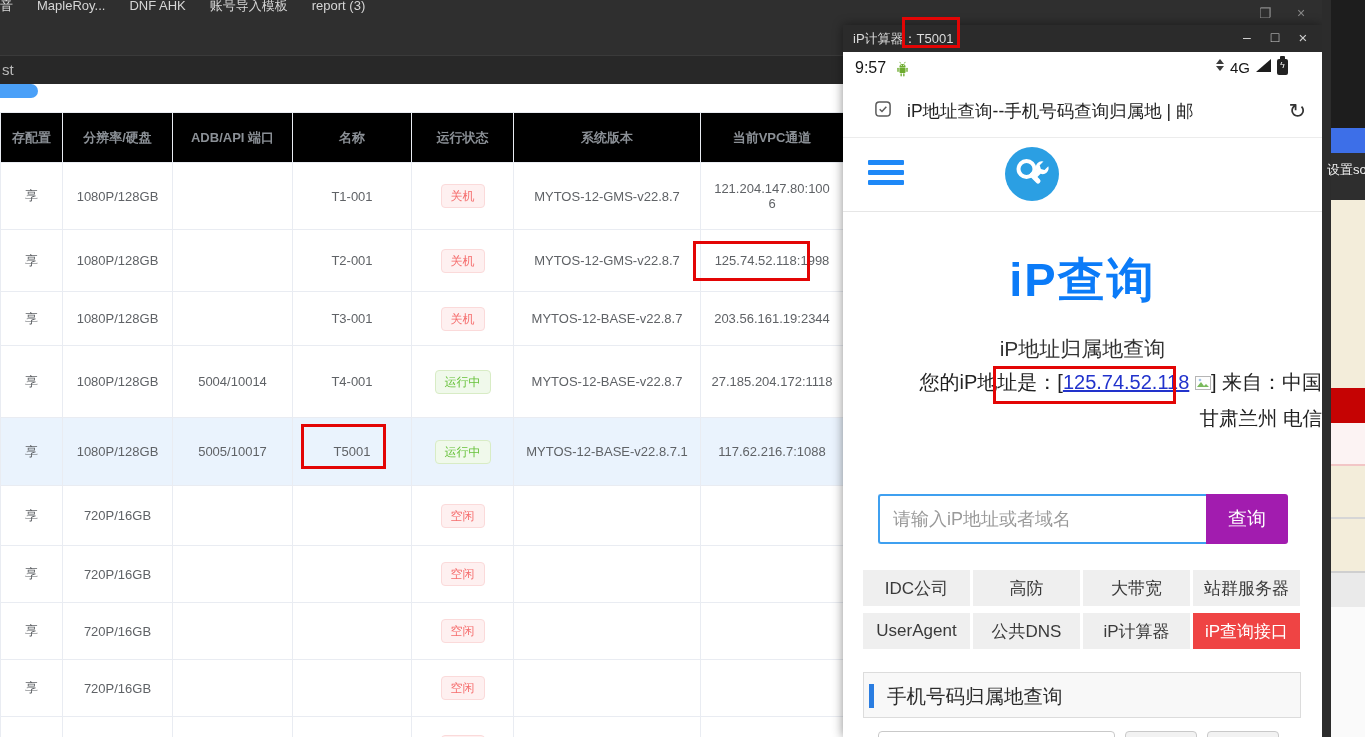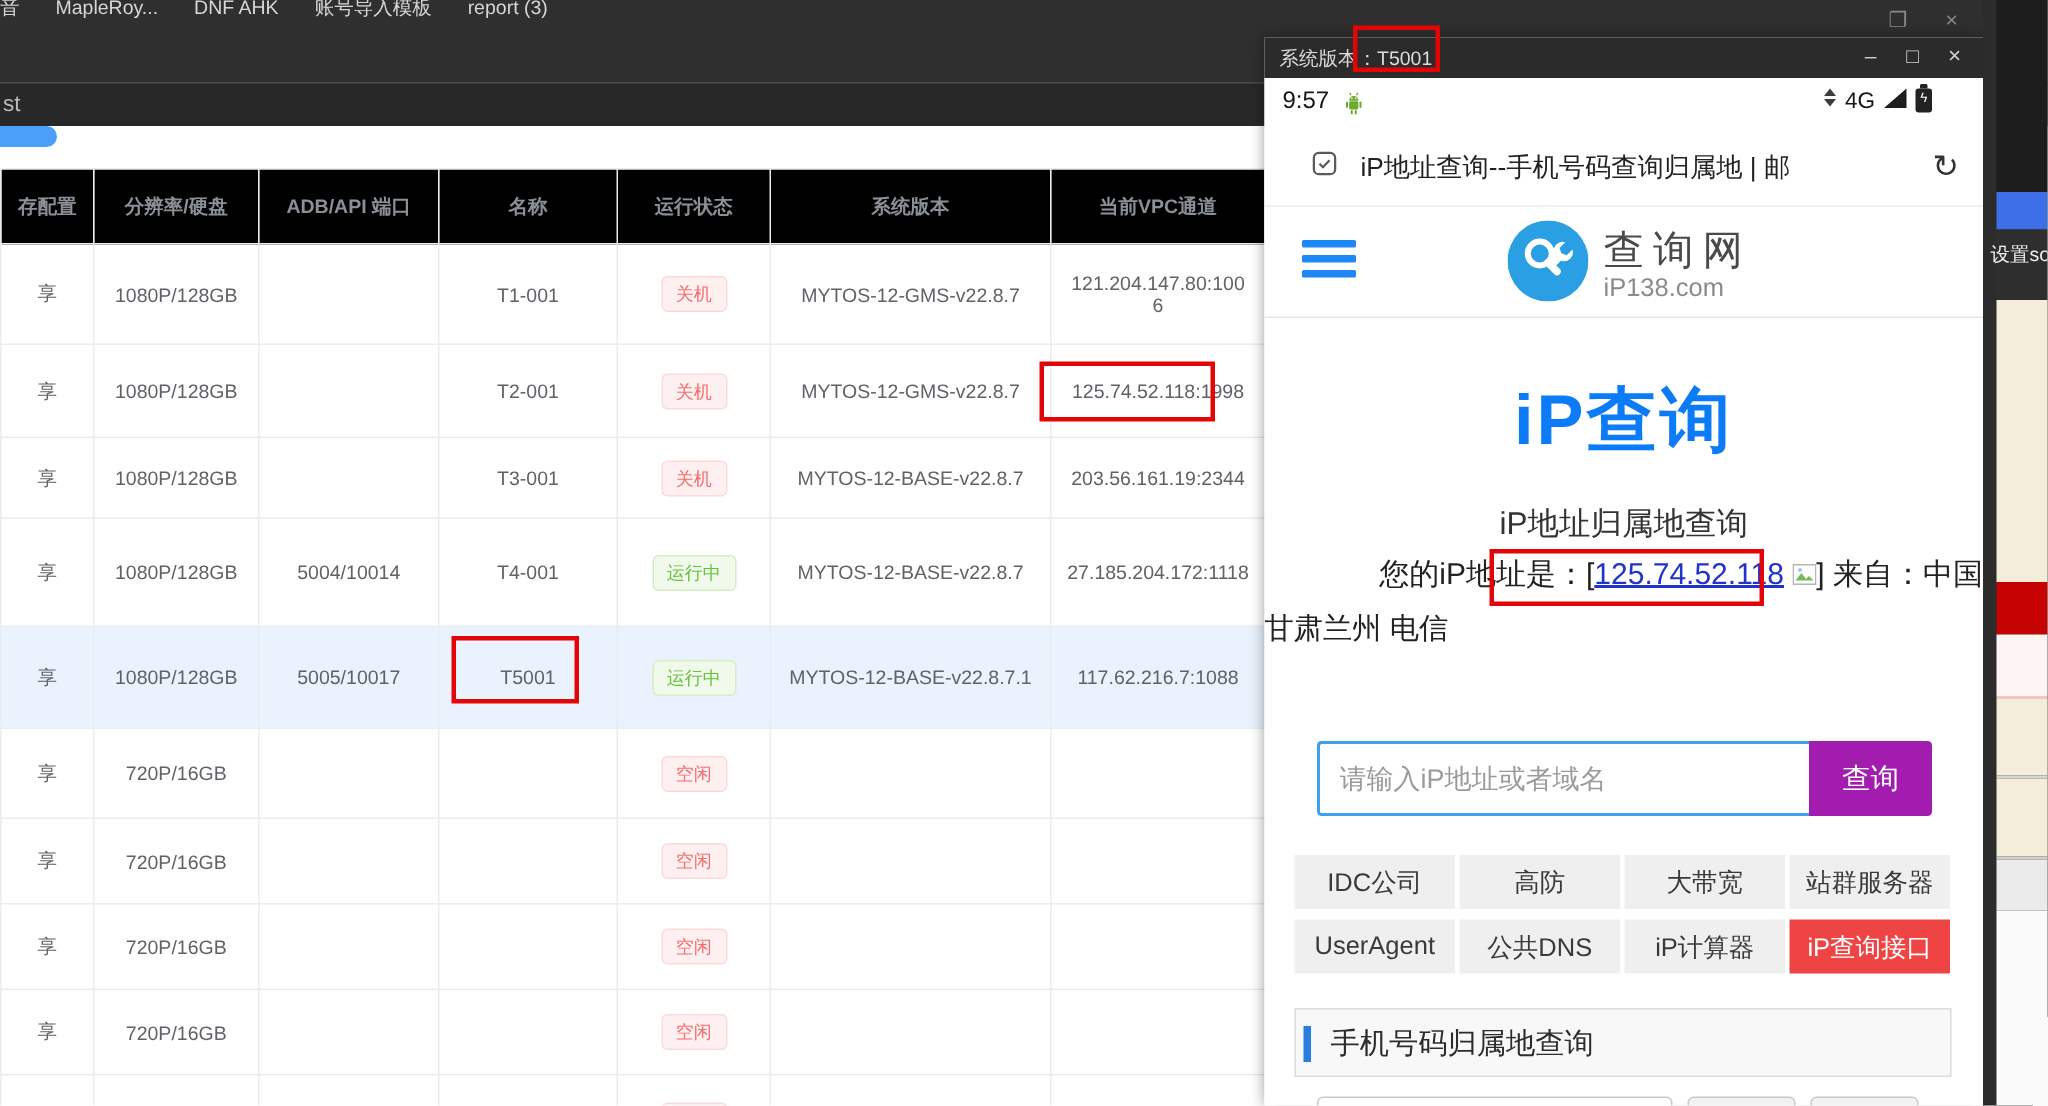--- a/index.html
+++ b/index.html
@@ -82,21 +82,21 @@
   .sitename .nm { font-size:27px; color:#4a4a4a; letter-spacing:6px; line-height:30px; }
   .sitename .dm { font-size:17px; color:#8a8a8a; line-height:20px; }
 
   
   .hero { position:absolute; left:0; top:197px; width:100%; text-align:center;
           font-size:47px; font-weight:bold; color:#0b7bf8; letter-spacing:2px; }
   .subttl { position:absolute; left:0; top:283px; width:100%; text-align:center; font-size:21px; color:#333; }
   .ipline { position:absolute; left:0; top:317px; width:100%; text-align:right; font-size:20px; color:#222; }
   .ipline a { color:#2233cc; text-decoration:underline; }
   .imgico { display:inline-block; vertical-align:-1px; }
-  .iploc { position:absolute; left:0; top:353px; width:100%; text-align:left; font-size:19.5px; color:#222; }
+  .iploc { position:absolute; left:0; top:353px; width:100%; text-align:right; font-size:19.5px; color:#222; }
 
   .searchrow { position:absolute; left:35px; top:442px; width:410px; height:50px; display:flex;justify-content:space-between; }
   .searchrow input { width:328px; height:50px; border:2px solid #3fa0f0; border-right:none; border-radius:3px 0 0 3px;
                      padding-left:13px; font-size:18px; color:#333; outline:none;
                      font-family:"Liberation Sans","DejaVu Sans",sans-serif; }
   .searchrow input::placeholder { color:#9a9a9a; }
   .searchbtn { width:82px; height:50px; background:#a21caf; color:#fff; font-size:19px; border:none;
                border-radius:0 3px 3px 0; cursor:pointer; font-family:inherit; }
 
   .quickgrid { position:absolute; left:20px; top:518px; width:438px; display:grid;
@@ -264,21 +264,21 @@
   </table>
 </div>
 
 <div class="anno anno1"></div>
 <div class="anno anno2"></div>
 <div class="anno anno3"></div>
 <div class="anno anno4"></div>
 
 <div class="phone">
   <div class="ptitle">
-    <span>系统版本：</span><span>T5001</span>
+    <span>iP计算器：</span><span>T5001</span>
     <span class="pctrl ctl-min">–</span>
     <span class="pctrl ctl-max">□</span>
     <span class="pctrl ctl-close">×</span>
   </div>
   <div class="pscreen">
 
     <div class="statusbar">
       <span class="sb-time">9:57</span>
       <span class="sb-robot">
         <svg width="15" height="16" viewBox="0 0 24 26">
@@ -328,24 +328,20 @@
         </div>
       <div class="logoblock">
         <span>
           <svg width="54" height="54" viewBox="0 0 54 54">
             <circle cx="27" cy="27" r="27" fill="#2b9fe3"></circle>
             <circle cx="21.5" cy="22" r="8" fill="none" stroke="#fff" stroke-width="4"></circle>
             <line x1="27" y1="28" x2="33" y2="34" stroke="#fff" stroke-width="5" stroke-linecap="round"></line>
             <path d="M38.5 14.5a6 6 0 0 0-7.3 7.9l-6 6 4.4 4.4 6-6a6 6 0 0 0 7.7-7.5l-3.8 3.8-3.6-1.2-1.2-3.6z" fill="#fff"></path>
           </svg>
         </span>
-        <span class="sitename">
-          <div class="nm">查询网</div>
-          <div class="dm">iP138.com</div>
-        </span>
       </div>
     </div>
 
     <div class="hero">iP查询</div>
     <div class="subttl">iP地址归属地查询</div>
 
     <div class="ipline">
       <span>您的iP地址是：[</span><a href="#">125.74.52.118</a>
       <span class="imgico">
         <svg width="16" height="14" viewBox="0 0 16 14">

